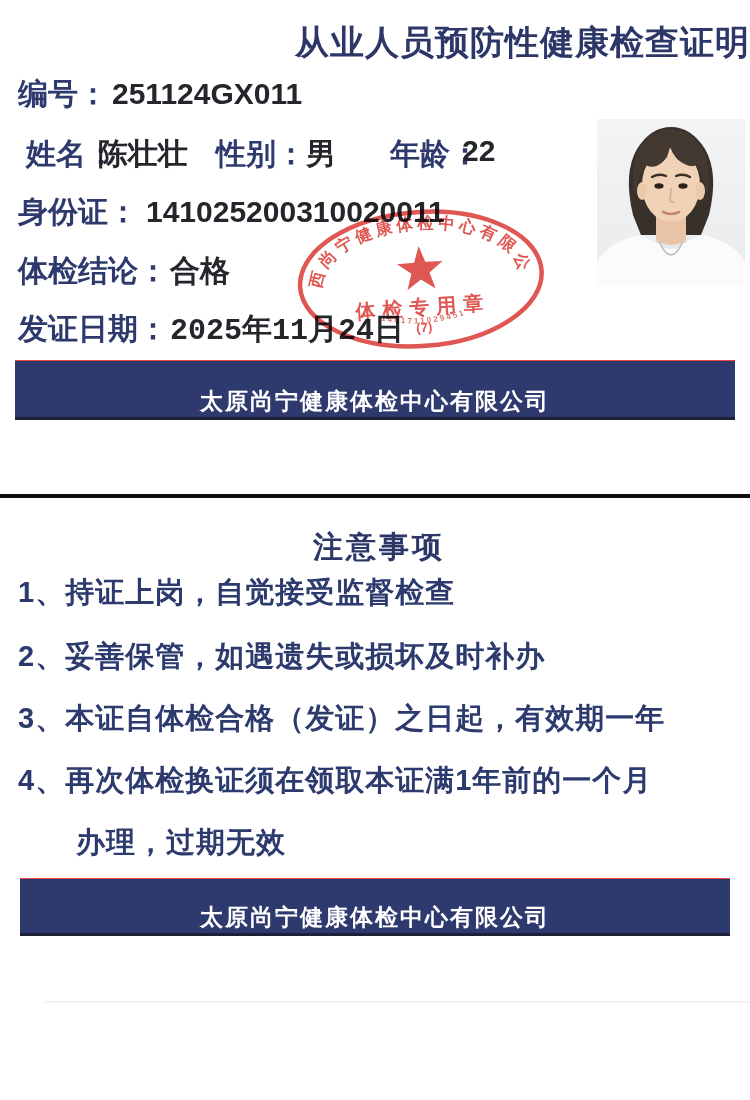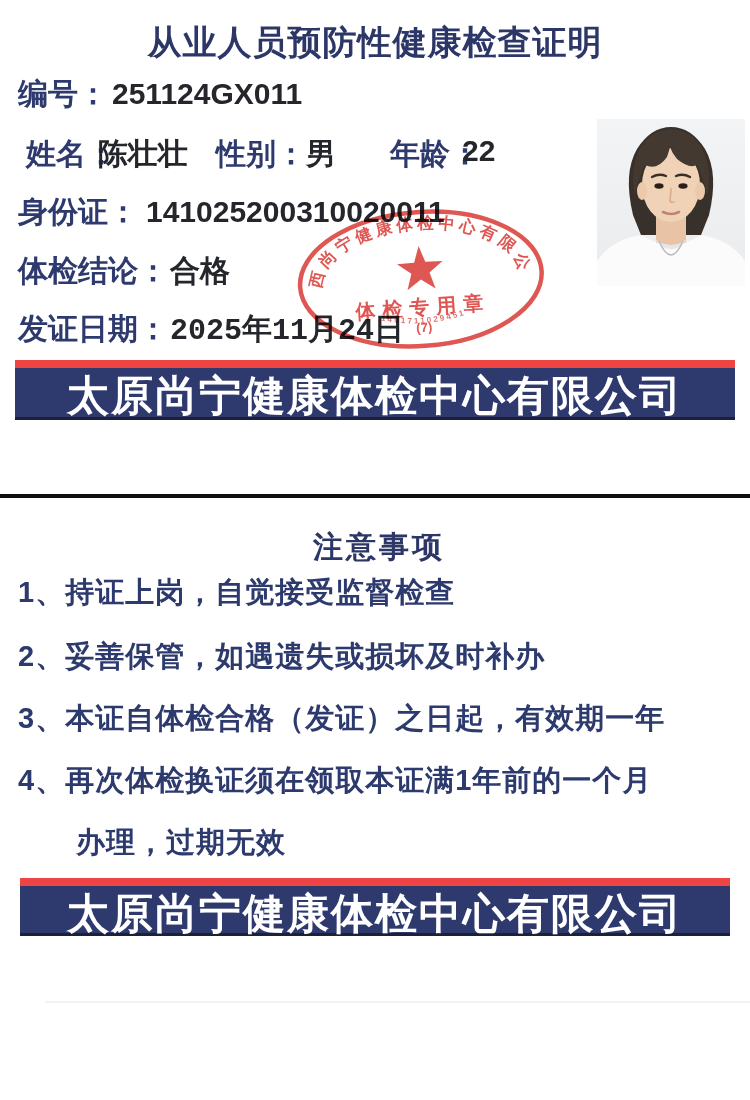--- a/index.html
+++ b/index.html
@@ -8,21 +8,21 @@
     position: relative;
     background: #ffffff;
     font-family: "Liberation Sans", "DejaVu Sans", sans-serif;
     font-weight: 700;
     overflow: hidden;
   }
   .abs { position: absolute; }
 
   .cert-title {
     top: 20px; left: 0; width: 750px;
-    text-align: center;
+    text-align: right;
     font-size: 34px;
     letter-spacing: 1px;
     color: #2c3768;
   }
   .row { left: 18px; height: 40px; white-space: nowrap; font-size: 30px; }
   .lbl { color: #2e3a6e; }
   .val { color: #25262b; }
 
   .row-number   { top: 74px; }
   .row-name     { top: 134px; left: 8px; width: 750px; }
@@ -49,25 +49,25 @@
   .stamp {
     top: 206px; left: 292px; width: 258px; height: 150px;
     transform: rotate(-4deg);
     mix-blend-mode: multiply;
     opacity: 0.93;
     z-index: 5;
   }
 
   .banner {
     background: #2e3a6e;
-    border-top: 8px solid #ef4444;
+    border-top: 1px solid #ef4444;
     border-bottom: 3px solid #1b2137;
-    display: flex; align-items: flex-start; justify-content: center;
+    display: flex; align-items: flex-end; justify-content: center;
     color: #ffffff;
-    font-size: 42px;
+    font-size: 23px;
     letter-spacing: 2px;
   }
   .banner-top    { top: 360px; left: 15px; width: 720px; height: 60px; }
   .banner-bottom { top: 878px; left: 20px; width: 710px; height: 58px; }
 
   .divider { top: 494px; left: 0; width: 750px; height: 4px; background: #0e0e0e; }
 
   .notice-title {
     top: 527px; left: 0; width: 750px;
     text-align: center;

